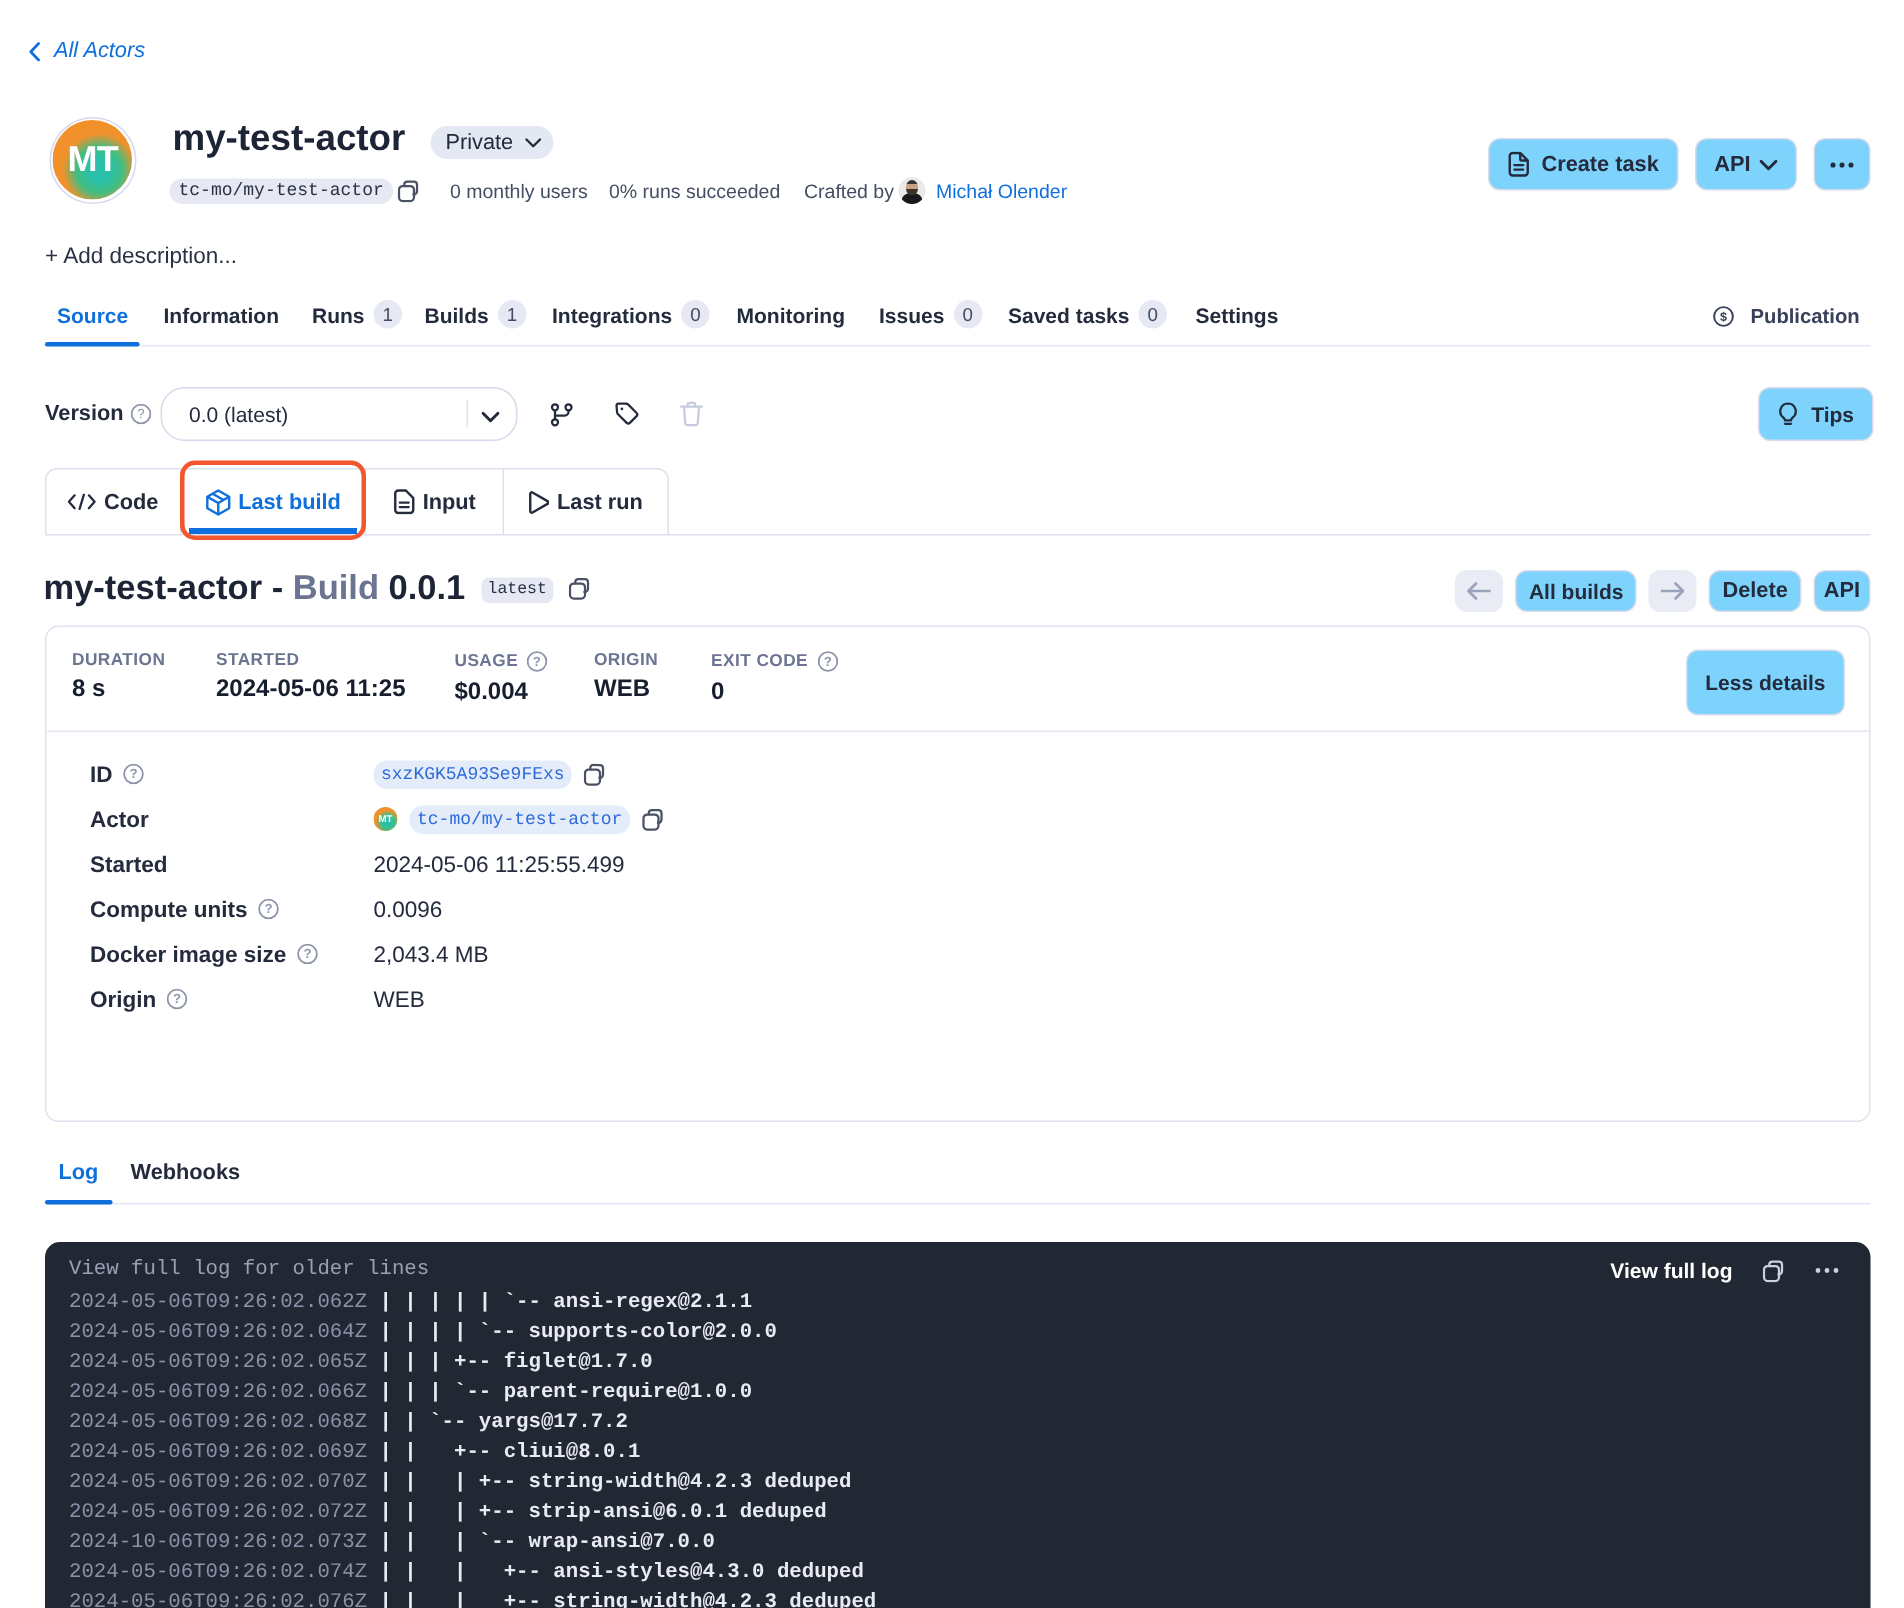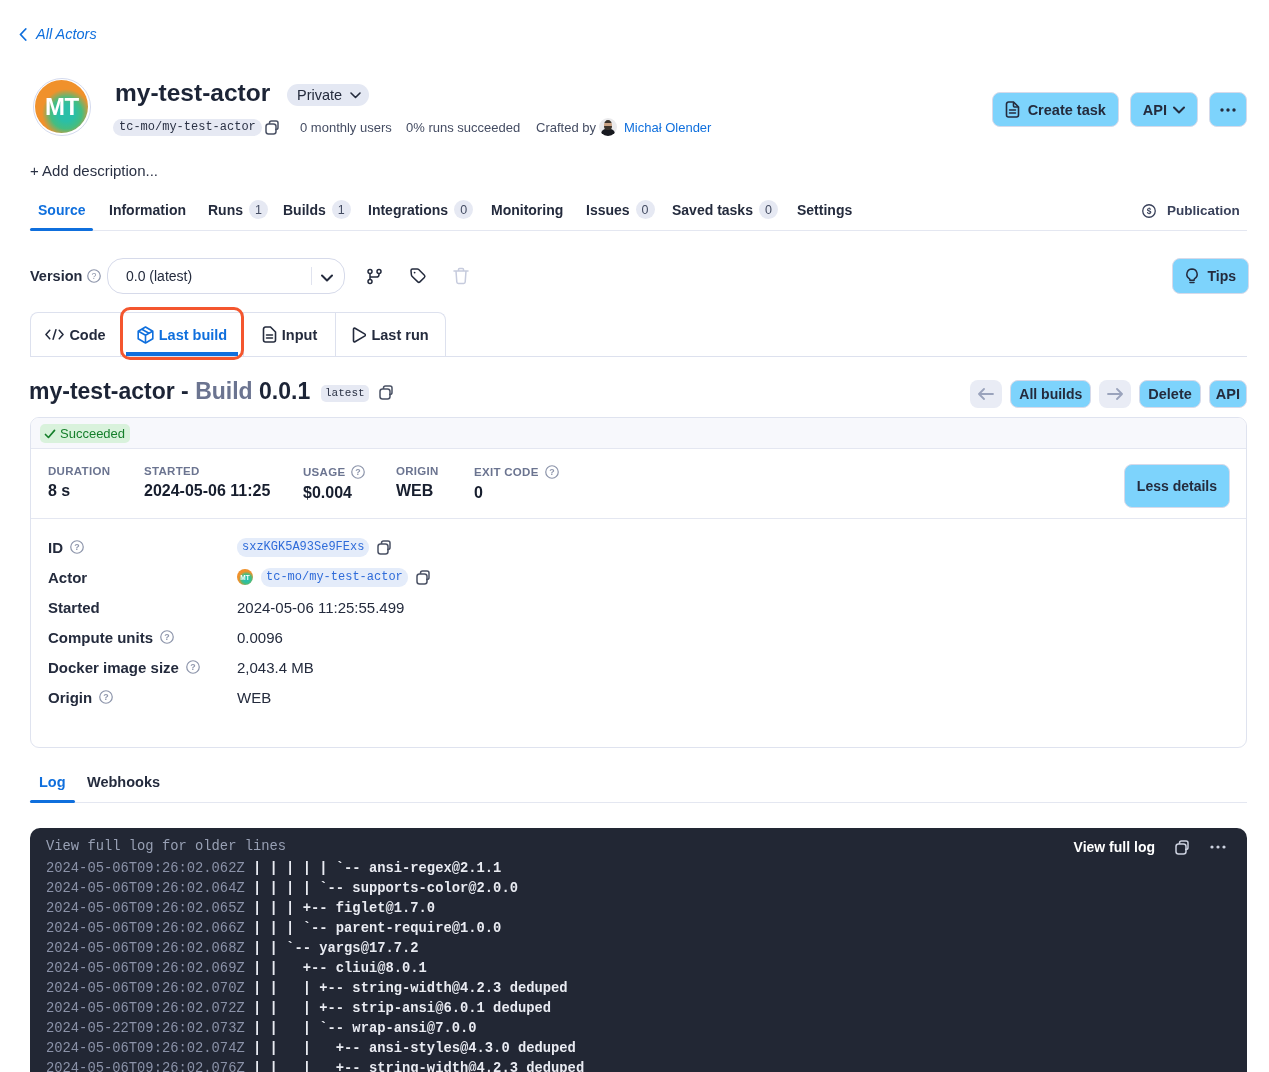--- a/index.html
+++ b/index.html
@@ -70,21 +70,21 @@
 
 .card { position:absolute; left:30px; top:417px; width:1217px; height:331px; border:1px solid #dfe3ef; border-radius:9px; background:#fff; }
 .card-head { position:relative; height:31px; background:#f7f8fc; border-bottom:1px solid #e4e7f1; border-radius:8px 8px 0 0; }
 .succ { position:absolute; left:9px; top:6px; height:19px; background:#d9f2dc; color:#157f2b; font-size:13px; border-radius:5px; display:flex; align-items:center; gap:4px; padding:0 5px 0 4px; }
 .stats { position:relative; height:70px; border-bottom:1px solid #e4e7f1; }
 .stat { position:absolute; top:16px; }
 .stat .sl { font-size:11.5px; font-weight:700; color:#6b7490; letter-spacing:0.3px; display:flex; gap:6px; align-items:center; }
 .stat .sv { font-size:16px; font-weight:700; color:#171e2e; margin-top:5px; }
 .less { position:absolute; right:16px; top:15px; height:44px; padding:0 12px; font-size:14px; }
 .details { padding:13px 0 0 17px; }
-.drow { display:flex; align-items:center; height:30px; }
+.drow { display:flex; align-items:center; height:30px;margin-left:12px; }
 .drow .dl { width:189px; font-size:15px; font-weight:700; color:#242b3d; display:flex; align-items:center; gap:7px; }
 .drow .dv { font-size:15px; color:#242b3d; display:flex; align-items:center; gap:8px; }
 .blue-badge { background:#e4ecfa; border-radius:9px; font-family:"Liberation Mono", monospace; font-size:12px; color:#2e6bd9; padding:2px 5px 3px; }
 .avatar-s { width:16px; height:16px; border-radius:50%; background: radial-gradient(circle 8px at 59% 63%, #2abfa7 0%, #2abfa7 32%, #45bd80 62%, rgba(240,145,42,0) 97%), #f0912b; display:flex; align-items:center; justify-content:center; color:#fff; font-weight:700; font-size:6.5px; }
 
 
 .ltabs-line { position:absolute; left:30px; top:802px; width:1217px; height:1px; background:#e4e7f1; }
 .ltab { position:absolute; top:767px; height:36px; padding:0 9px 6px; font-size:14.5px; font-weight:700; color:#242b3d; display:flex; align-items:center; }
 .ltab.active { color:#0f6fdd; }
 .ltab.active::after { content:""; position:absolute; left:0; right:0; bottom:0; height:3px; background:#0f6fdd; border-radius:2px; }
@@ -228,25 +228,20 @@
   <button class="arrow-btn">
       <svg width="16" height="12" viewBox="0 0 16 12" fill="none">
         <path d="M10 1 L15 6 L10 11 M14.7 6 H1" stroke="#9aa3bc" stroke-width="1.8" stroke-linecap="round" stroke-linejoin="round"></path>
       </svg>
     </button>
   <button class="btn h28">Delete</button>
   <button class="btn h28" style="padding:0 6px;">API</button>
 </div>
 
 <div class="card">
-  <div class="card-head">
-      <span class="succ"><svg width="12" height="10" viewBox="0 0 13 11" fill="none">
-          <path d="M1.5 6 L4.8 9.3 L11.5 1.5" stroke="#157f2b" stroke-width="1.8" stroke-linecap="round" stroke-linejoin="round"></path>
-        </svg>Succeeded</span>
-    </div>
   <div class="stats">
     <div class="stat" style="left:17px">
         <div class="sl">DURATION</div>
         <div class="sv">8 s</div>
       </div>
     <div class="stat" style="left:113px">
         <div class="sl">STARTED</div>
         <div class="sv">2024-05-06 11:25</div>
       </div>
     <div class="stat" style="left:272px">
@@ -340,16 +335,16 @@
       </svg>
   </span>
   <div class="loglines"><span class="ts">2024-05-06T09:26:02.062Z</span> <span class="lm">| | | | | `-- ansi-regex@2.1.1</span>
 <span class="ts">2024-05-06T09:26:02.064Z</span> <span class="lm">| | | | `-- supports-color@2.0.0</span>
 <span class="ts">2024-05-06T09:26:02.065Z</span> <span class="lm">| | | +-- figlet@1.7.0</span>
 <span class="ts">2024-05-06T09:26:02.066Z</span> <span class="lm">| | | `-- parent-require@1.0.0</span>
 <span class="ts">2024-05-06T09:26:02.068Z</span> <span class="lm">| | `-- yargs@17.7.2</span>
 <span class="ts">2024-05-06T09:26:02.069Z</span> <span class="lm">| |   +-- cliui@8.0.1</span>
 <span class="ts">2024-05-06T09:26:02.070Z</span> <span class="lm">| |   | +-- string-width@4.2.3 deduped</span>
 <span class="ts">2024-05-06T09:26:02.072Z</span> <span class="lm">| |   | +-- strip-ansi@6.0.1 deduped</span>
-<span class="ts">2024-05-22T09:26:02.073Z</span> <span class="lm">| |   | `-- wrap-ansi@7.0.0</span>
+<span class="ts">2024-10-06T09:26:02.073Z</span> <span class="lm">| |   | `-- wrap-ansi@7.0.0</span>
 <span class="ts">2024-05-06T09:26:02.074Z</span> <span class="lm">| |   |   +-- ansi-styles@4.3.0 deduped</span>
 <span class="ts">2024-05-06T09:26:02.076Z</span> <span class="lm">| |   |   +-- string-width@4.2.3 deduped</span></div>
 </div>
 
 </body></html>

